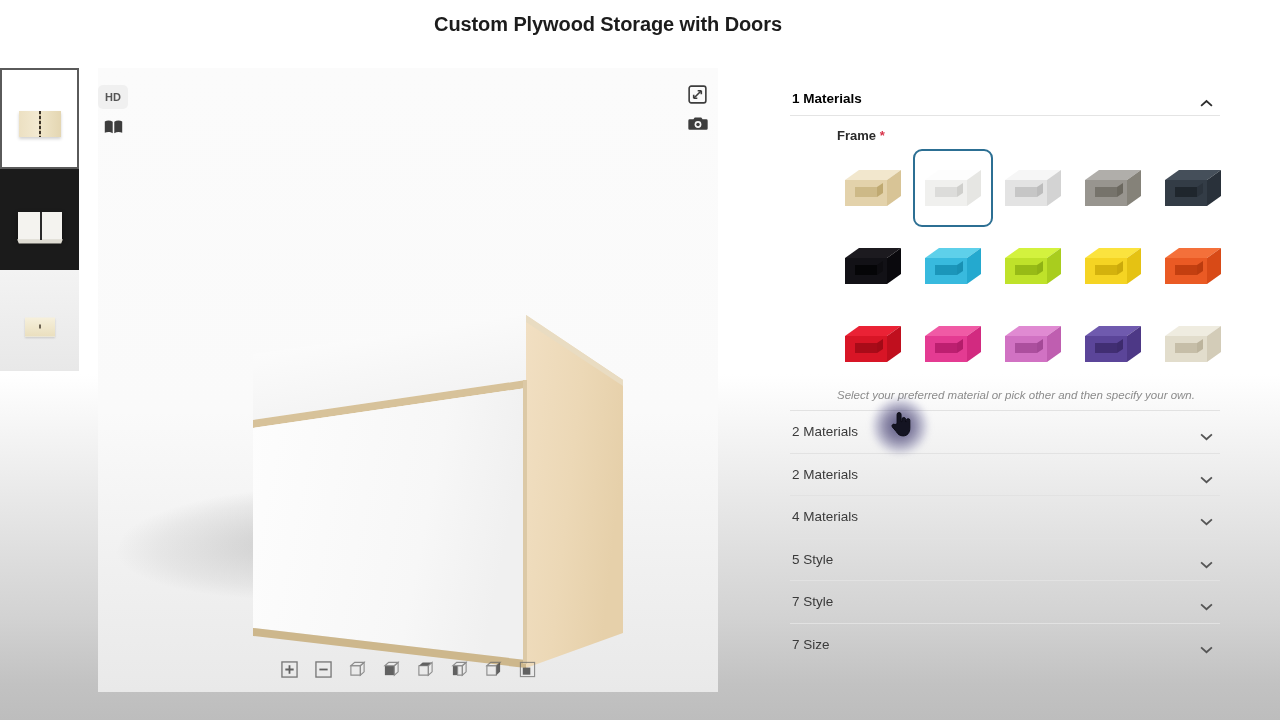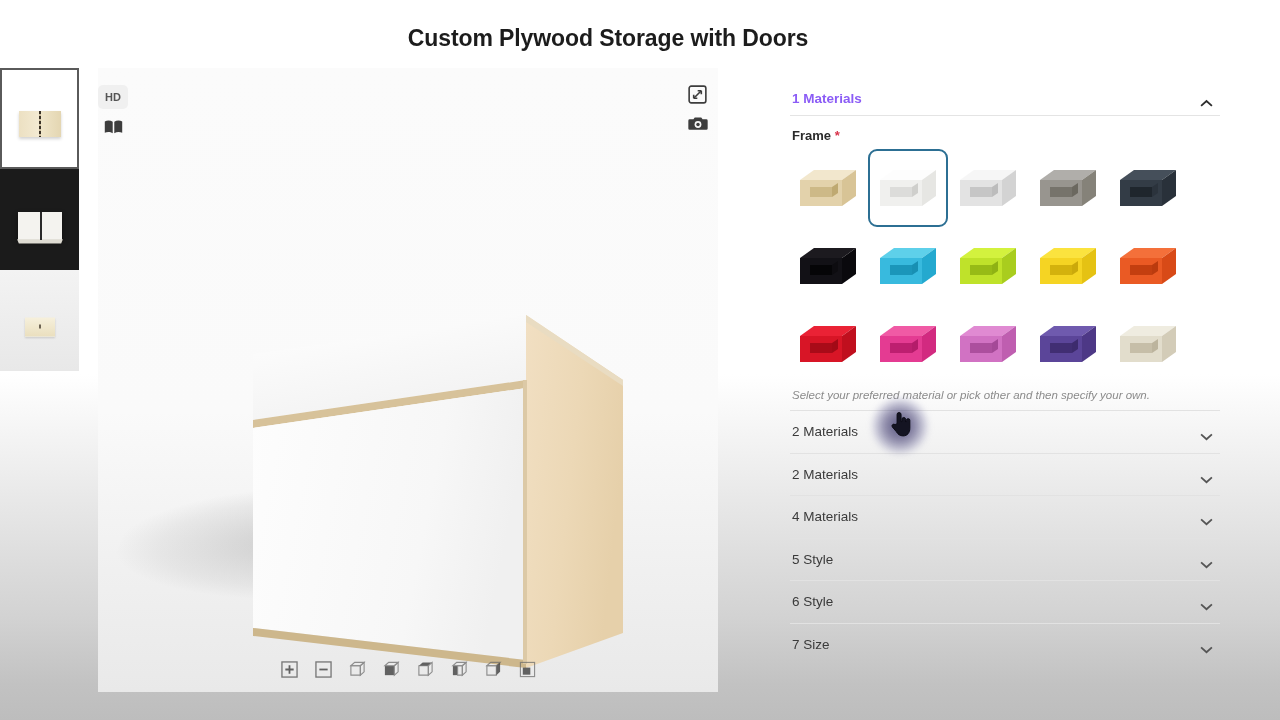--- a/index.html
+++ b/index.html
@@ -12,23 +12,22 @@
     background: linear-gradient(to bottom,
       #ffffff 0%, #ffffff 52%, #f2f2f2 62%, #e2e2e2 74%,
       #d2d2d2 86%, #c2c2c2 95%, #bdbdbd 100%);
     position: relative;
   }
 
   
   #page-title {
     position: absolute; top: 13px; left: 0; width: 1216px;
     text-align: center;
-    font-size: 23px; font-weight: bold; color: #1c1c1c;
+    font-size: 20px; font-weight: bold; color: #1c1c1c;
     letter-spacing: -0.1px;
-    margin-top: 12px;
   }
 
   
   #thumb-rail {
     position: absolute; left: 0px; top: 68px;
     width: 79px;
   }
   .thumb {
     width: 79px; height: 101px;
     margin-bottom: 0px;
@@ -102,24 +101,24 @@
 
   
   #options-panel {
     position: absolute; left: 790px; top: 80px; width: 430px;
   }
   .section-head {
     display: flex; align-items: center; justify-content: space-between;
     padding: 11px 0 9px 2px;
     border-bottom: 1px solid #e4e4e4;
   }
-  .section-head .s-title { font-size: 13.5px; font-weight: bold; color: #8b5cf6; }
+  .section-head .s-title { font-size: 13.5px; font-weight: bold; color: #000000; }
   .chev { width: 15px; height: 9px; margin-right: 6px; }
 
-  #frame-group { padding-top: 12px; }
+  #frame-group { padding-top: 12px; margin-left: 45px; }
   .field-label {
     font-size: 13px; font-weight: bold; color: #2b2b2b;
     margin: 0 0 6px 2px;
   }
   .req { color: #d8334a; font-size: 13px; }
 
   #swatch-grid {
     display: grid; grid-template-columns: repeat(5, 80px);
     row-gap: 0px; column-gap: 0px;
     margin-left: -2px;
@@ -483,21 +482,21 @@
             <path d="M2 2.6 L8 8 L14 2.6" fill="none" stroke="#555" stroke-width="2"></path>
           </svg></span>
       </div>
       <div class="accordion-row">
         <span class="a-title">5 Style</span>
         <span class="chev"><svg viewBox="0 0 16 10" width="15" height="9" aria-hidden="true">
             <path d="M2 2.6 L8 8 L14 2.6" fill="none" stroke="#555" stroke-width="2"></path>
           </svg></span>
       </div>
       <div class="accordion-row">
-        <span class="a-title">6 Style</span>
+        <span class="a-title">7 Style</span>
         <span class="chev"><svg viewBox="0 0 16 10" width="15" height="9" aria-hidden="true">
             <path d="M2 2.6 L8 8 L14 2.6" fill="none" stroke="#555" stroke-width="2"></path>
           </svg></span>
       </div>
       <div class="accordion-row">
         <span class="a-title">7 Size</span>
         <span class="chev"><svg viewBox="0 0 16 10" width="15" height="9" aria-hidden="true">
             <path d="M2 2.6 L8 8 L14 2.6" fill="none" stroke="#555" stroke-width="2"></path>
           </svg></span>
       </div>

